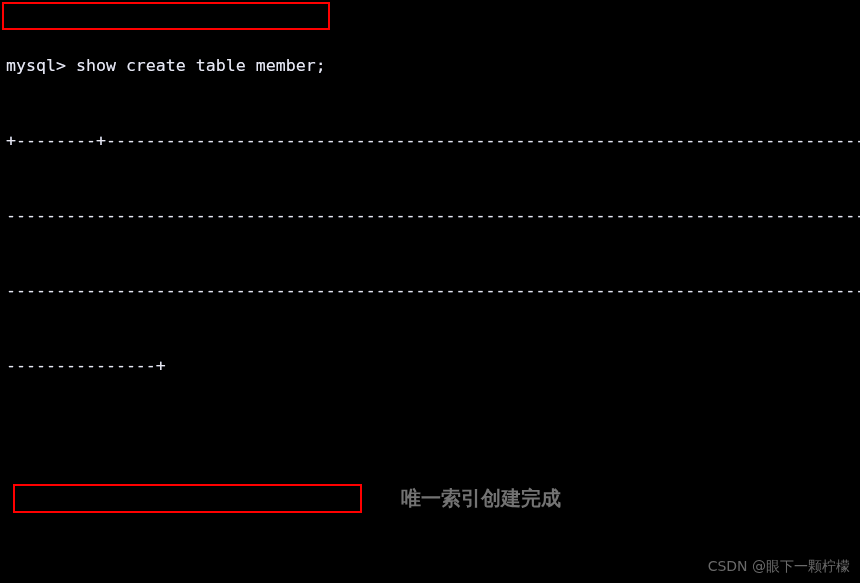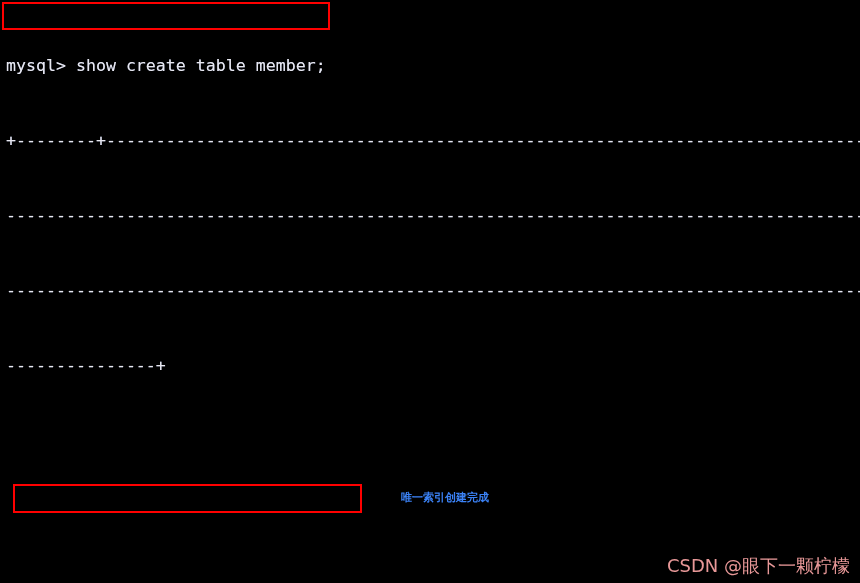--- a/index.html
+++ b/index.html
@@ -52,34 +52,34 @@
   #box-unique {
     left: 13px;
     top: 484px;
     width: 349px;
     height: 29px;
   }
   #annotation {
     position: absolute;
     left: 401px;
     top: 487px;
-    color: #3b82f6;
+    color: #737373;
     font-family: "DejaVu Sans", "Liberation Sans", sans-serif;
-    font-size: 11px;
+    font-size: 20px;
     line-height: 22px;
     font-weight: 700;
     white-space: pre;
   }
   #watermark {
     position: absolute;
     right: 10px;
     bottom: 6px;
-    color: #fca5a5;
+    color: #737373;
     font-family: "DejaVu Sans", "Liberation Sans", sans-serif;
-    font-size: 18px;
+    font-size: 14px;
     line-height: 22px;
     white-space: pre;
     opacity: 0.92;
   }
   #cursor-row {
     position: absolute;
     left: 6px;
     top: 578px;
     width: 854px;
     white-space: pre;

